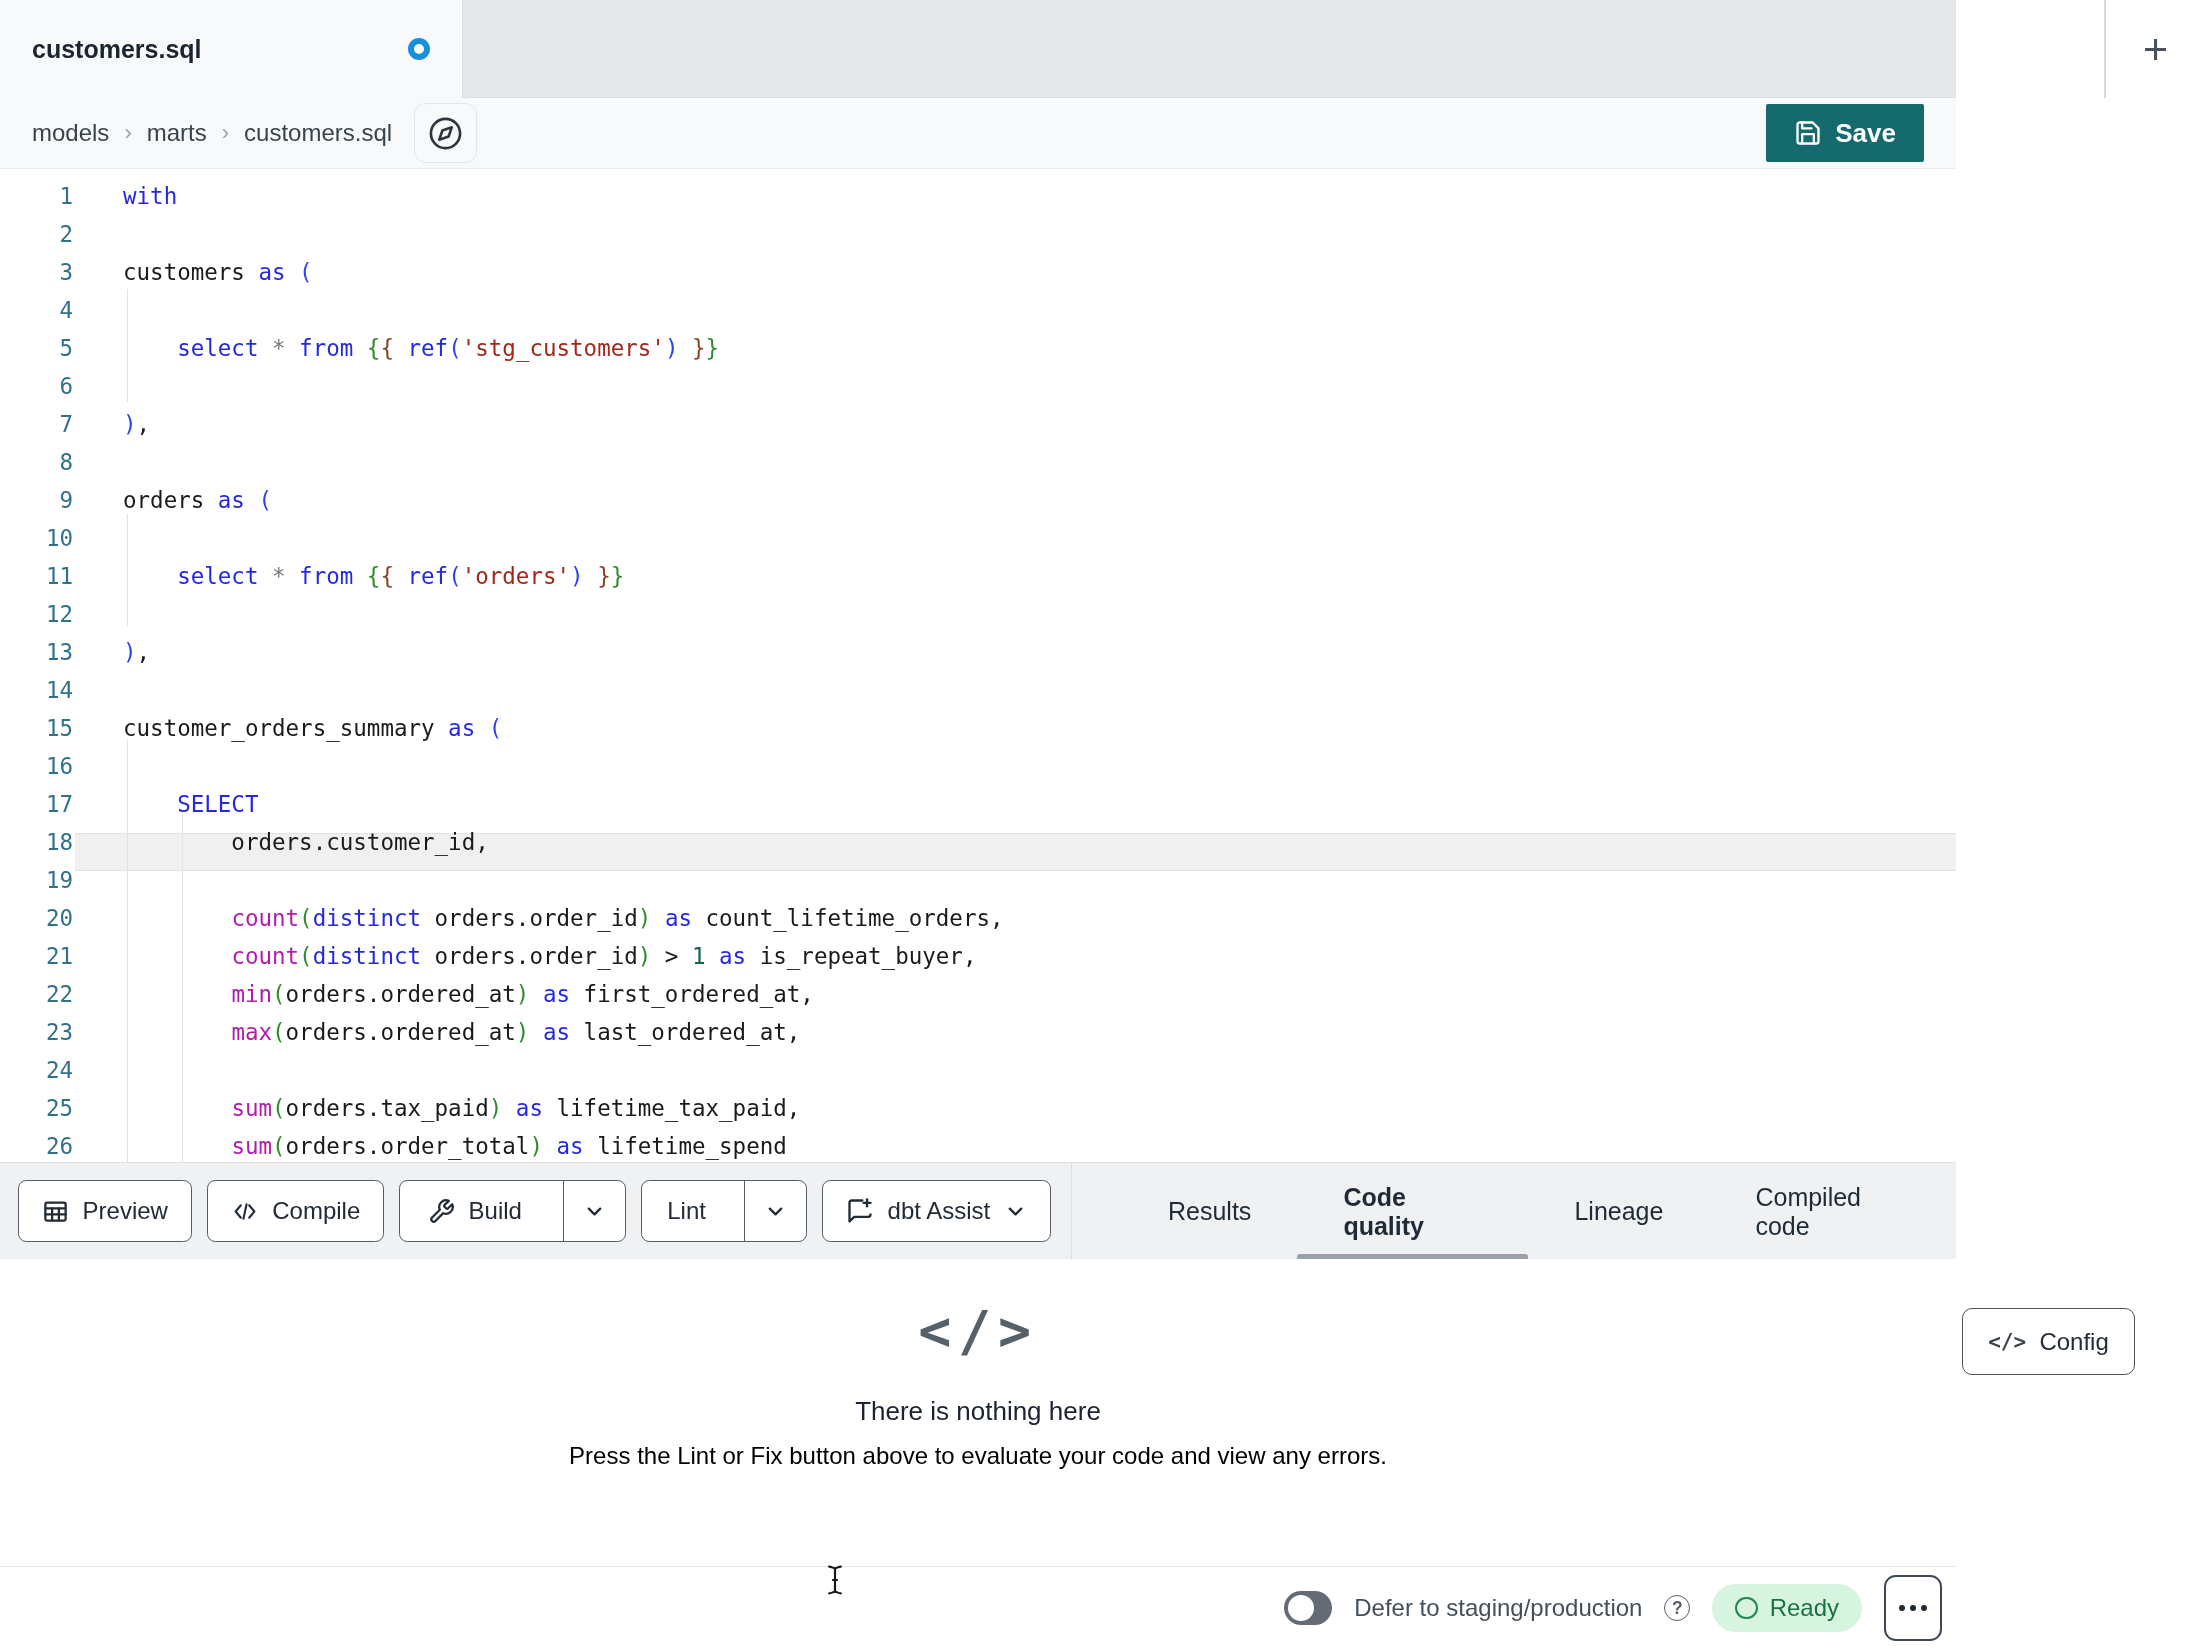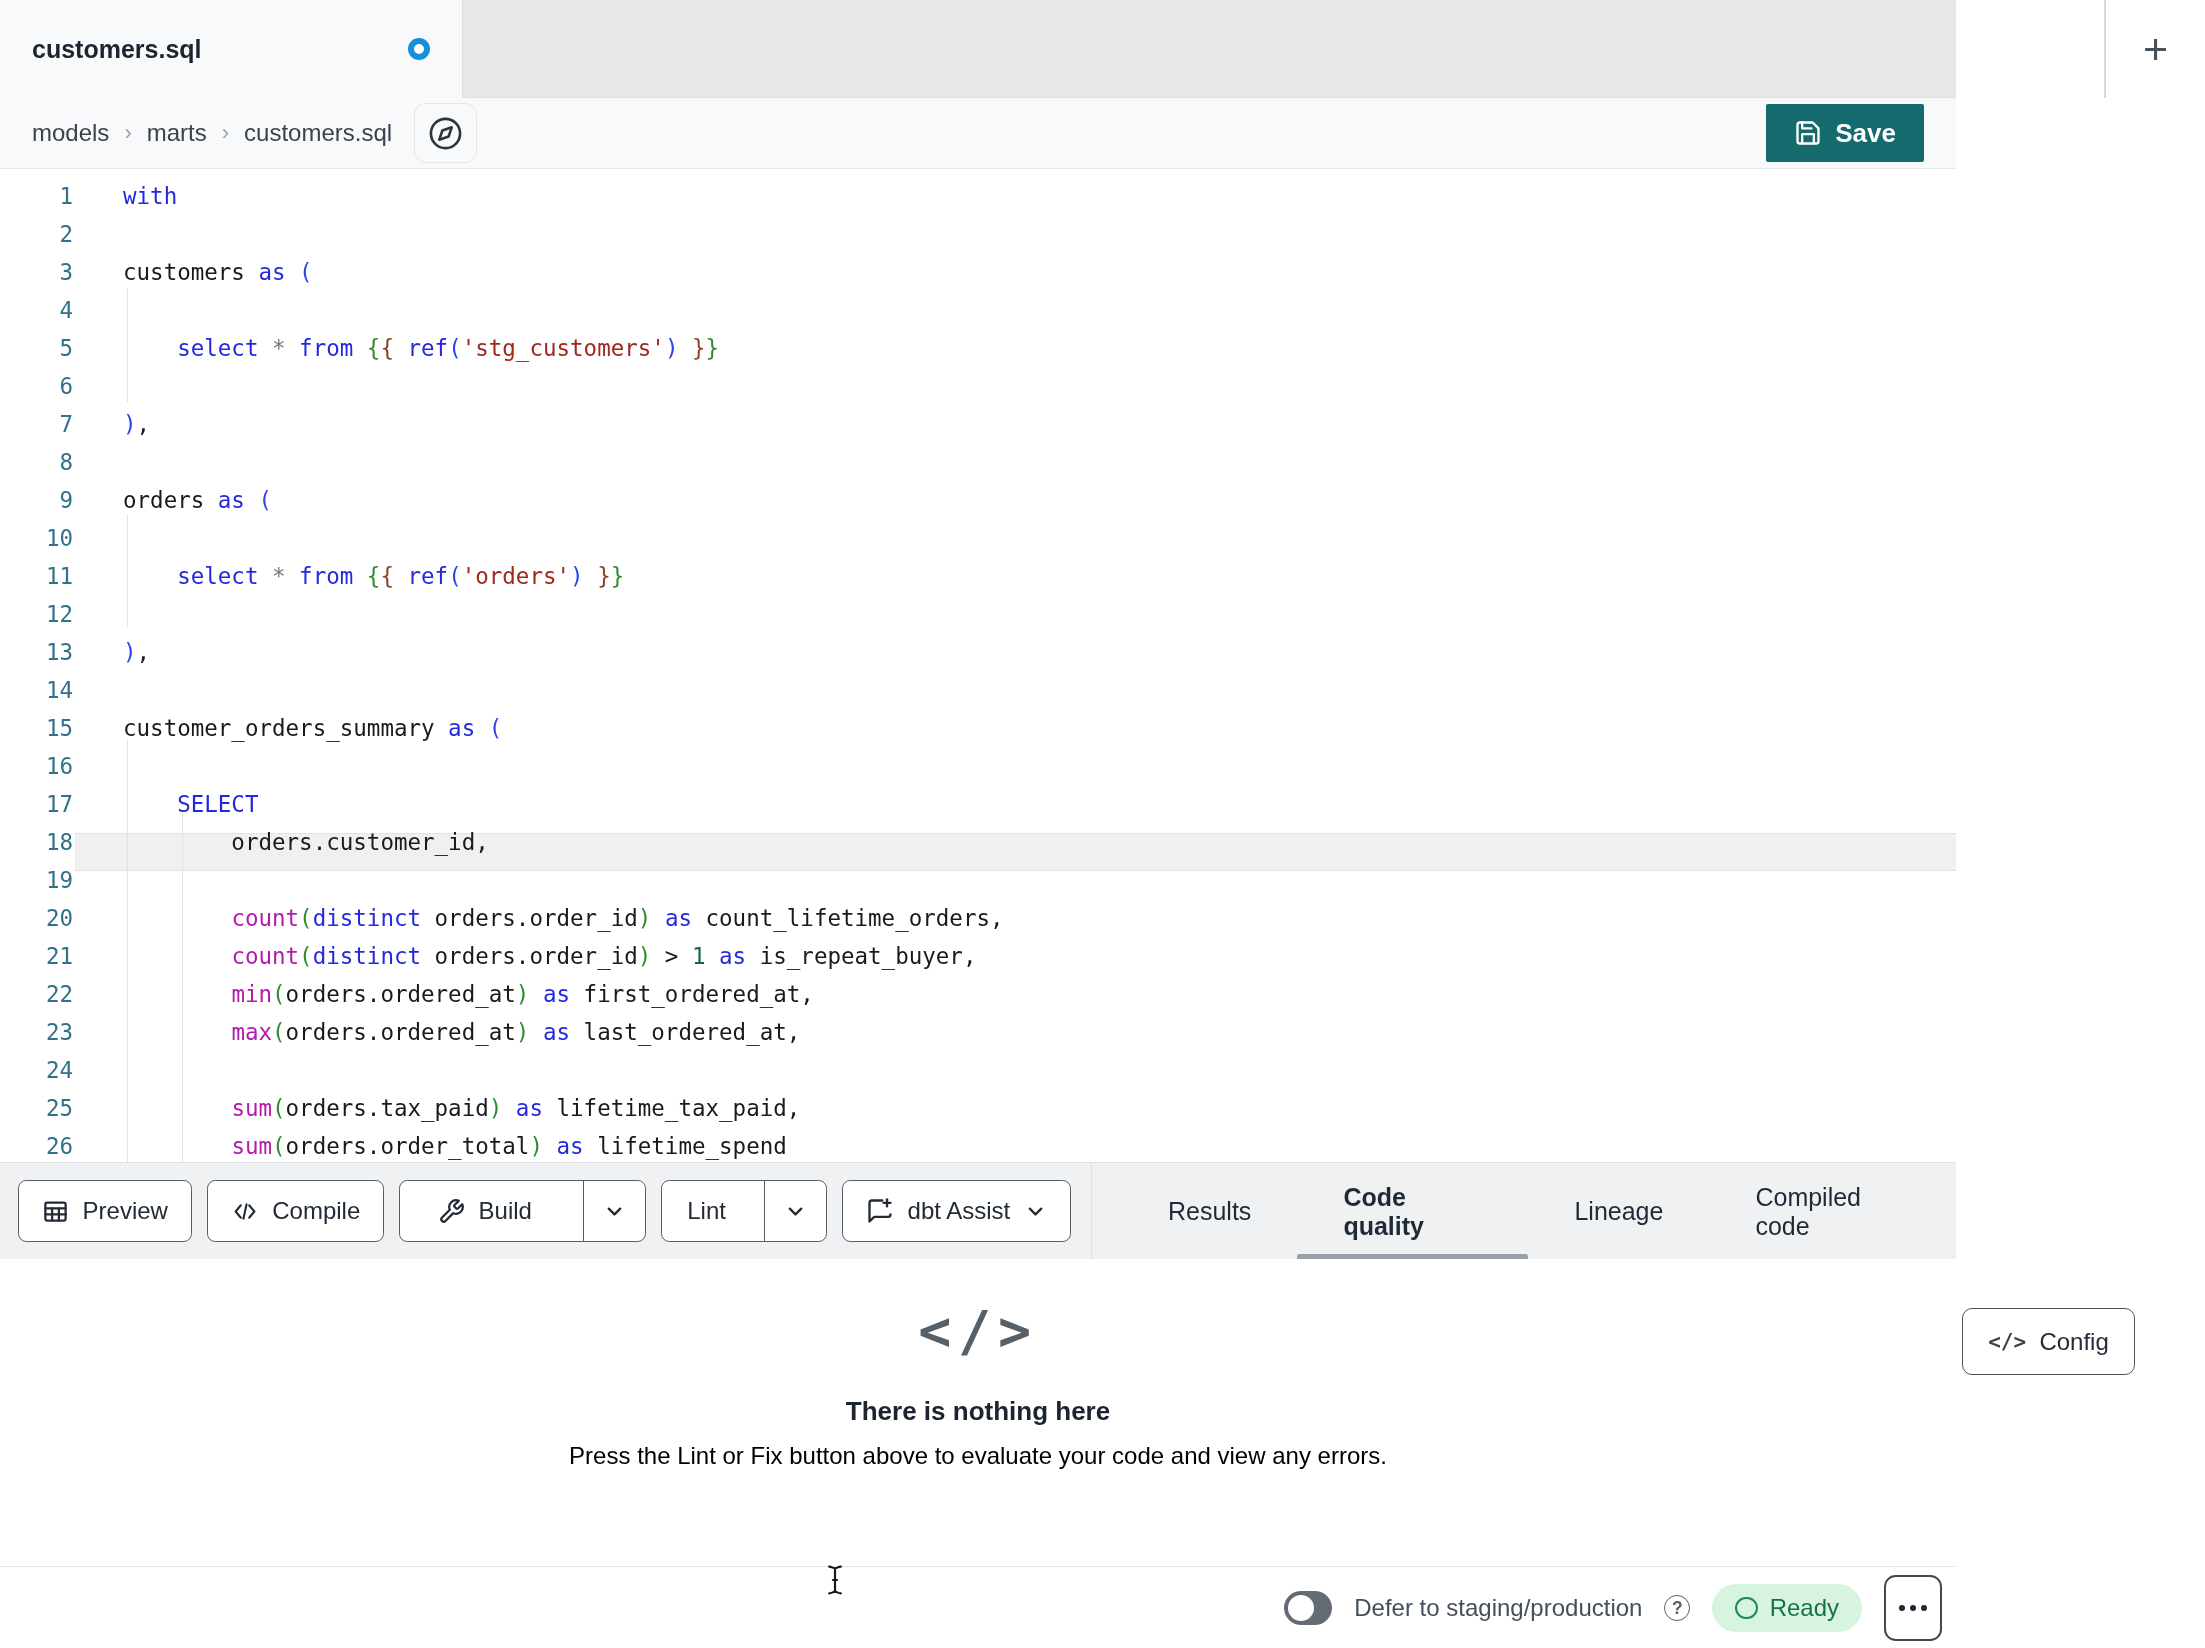--- a/index.html
+++ b/index.html
@@ -66,40 +66,40 @@
   .scroll-marker { position:absolute; left:0; top:154px; width:27.5px; height:9.2px; background:#4b5157; }
 
   
   .toolbar { position:absolute; left:0; top:1162px; width:100%; height:97px;
              background:#f0f1f3; border-top:0.8px solid #dfe1e4; display:flex; align-items:center; }
   .btn { height:62px; background:#fff; border:1.7px solid #545c66; border-radius:8.3px;
          display:flex; align-items:center; font-size:24px; color:#222b36; cursor:pointer;
          padding:0 23px; gap:13.3px; font-family:"Liberation Sans", sans-serif; }
   .btn svg { flex:0 0 auto; }
   .split { padding:0; overflow:hidden; }
-  .split .main { display:flex; align-items:center; gap:13.3px; padding:0 38px; height:100%; }
+  .split .main { display:flex; align-items:center; gap:13.3px; padding:0 28px; height:100%; }
   .split .arr { display:flex; align-items:center; justify-content:center; width:62px; height:100%;
                 border-left:1.7px solid #545c66; }
   .noicon { padding:0; }
   .noicon .main { padding:0 25px; }
   .tb-left { display:flex; gap:15px; padding-left:18.3px; align-items:center; }
   .tb-divider { width:1.7px; height:97px; background:#dcdee1; margin-left:20px; }
   .tabs { position:absolute; left:1122px; top:0; height:97px; display:flex; align-items:stretch; }
   .tab { position:relative; display:flex; align-items:center; padding:0 46px;
          font-size:25px; color:#1f2a37; cursor:pointer; }
   .tab.active { font-weight:700; }
   .tab.active .underbar { position:absolute; left:0; right:0; bottom:0; height:5.8px;
                           background:#9ba1a9; border-radius:2.5px 2.5px 0 0; }
 
   
   .panel { position:absolute; left:0; top:1259px; width:100%; height:307px; background:#fff; }
   .empty { position:absolute; left:0; top:40px; width:100%; text-align:center; }
   .empty .glyph { font-size:55px; font-weight:600; color:#566068; letter-spacing:6.7px;
                   font-family:"DejaVu Sans Mono", monospace; }
-  .empty .e-title { margin-top:33px; font-size:26px; font-weight:700; color:#1b2430; }
+  .empty .e-title { margin-top:33px; font-size:26px; font-weight:400; color:#1b2430; }
   .empty .e-sub { margin-top:15px; font-size:24px; color:#000000; }
   .config-btn { position:absolute; left:1962px; top:49px; width:173px; height:67px;
                 background:#fff; border:1.7px solid #4a545e; border-radius:10px;
                 display:flex; align-items:center; justify-content:center; gap:13.3px;
                 font-size:24px; color:#232c38; cursor:pointer; }
   .config-btn .cfg-glyph { font-family:"DejaVu Sans Mono", monospace; font-size:21px; font-weight:600; color:#3a444e; }
 
   
   .statusbar { position:absolute; left:0; top:1566px; width:100%; height:83px; background:#fff;
                border-top:0.8px solid #e4e6e8; display:flex; align-items:center;

